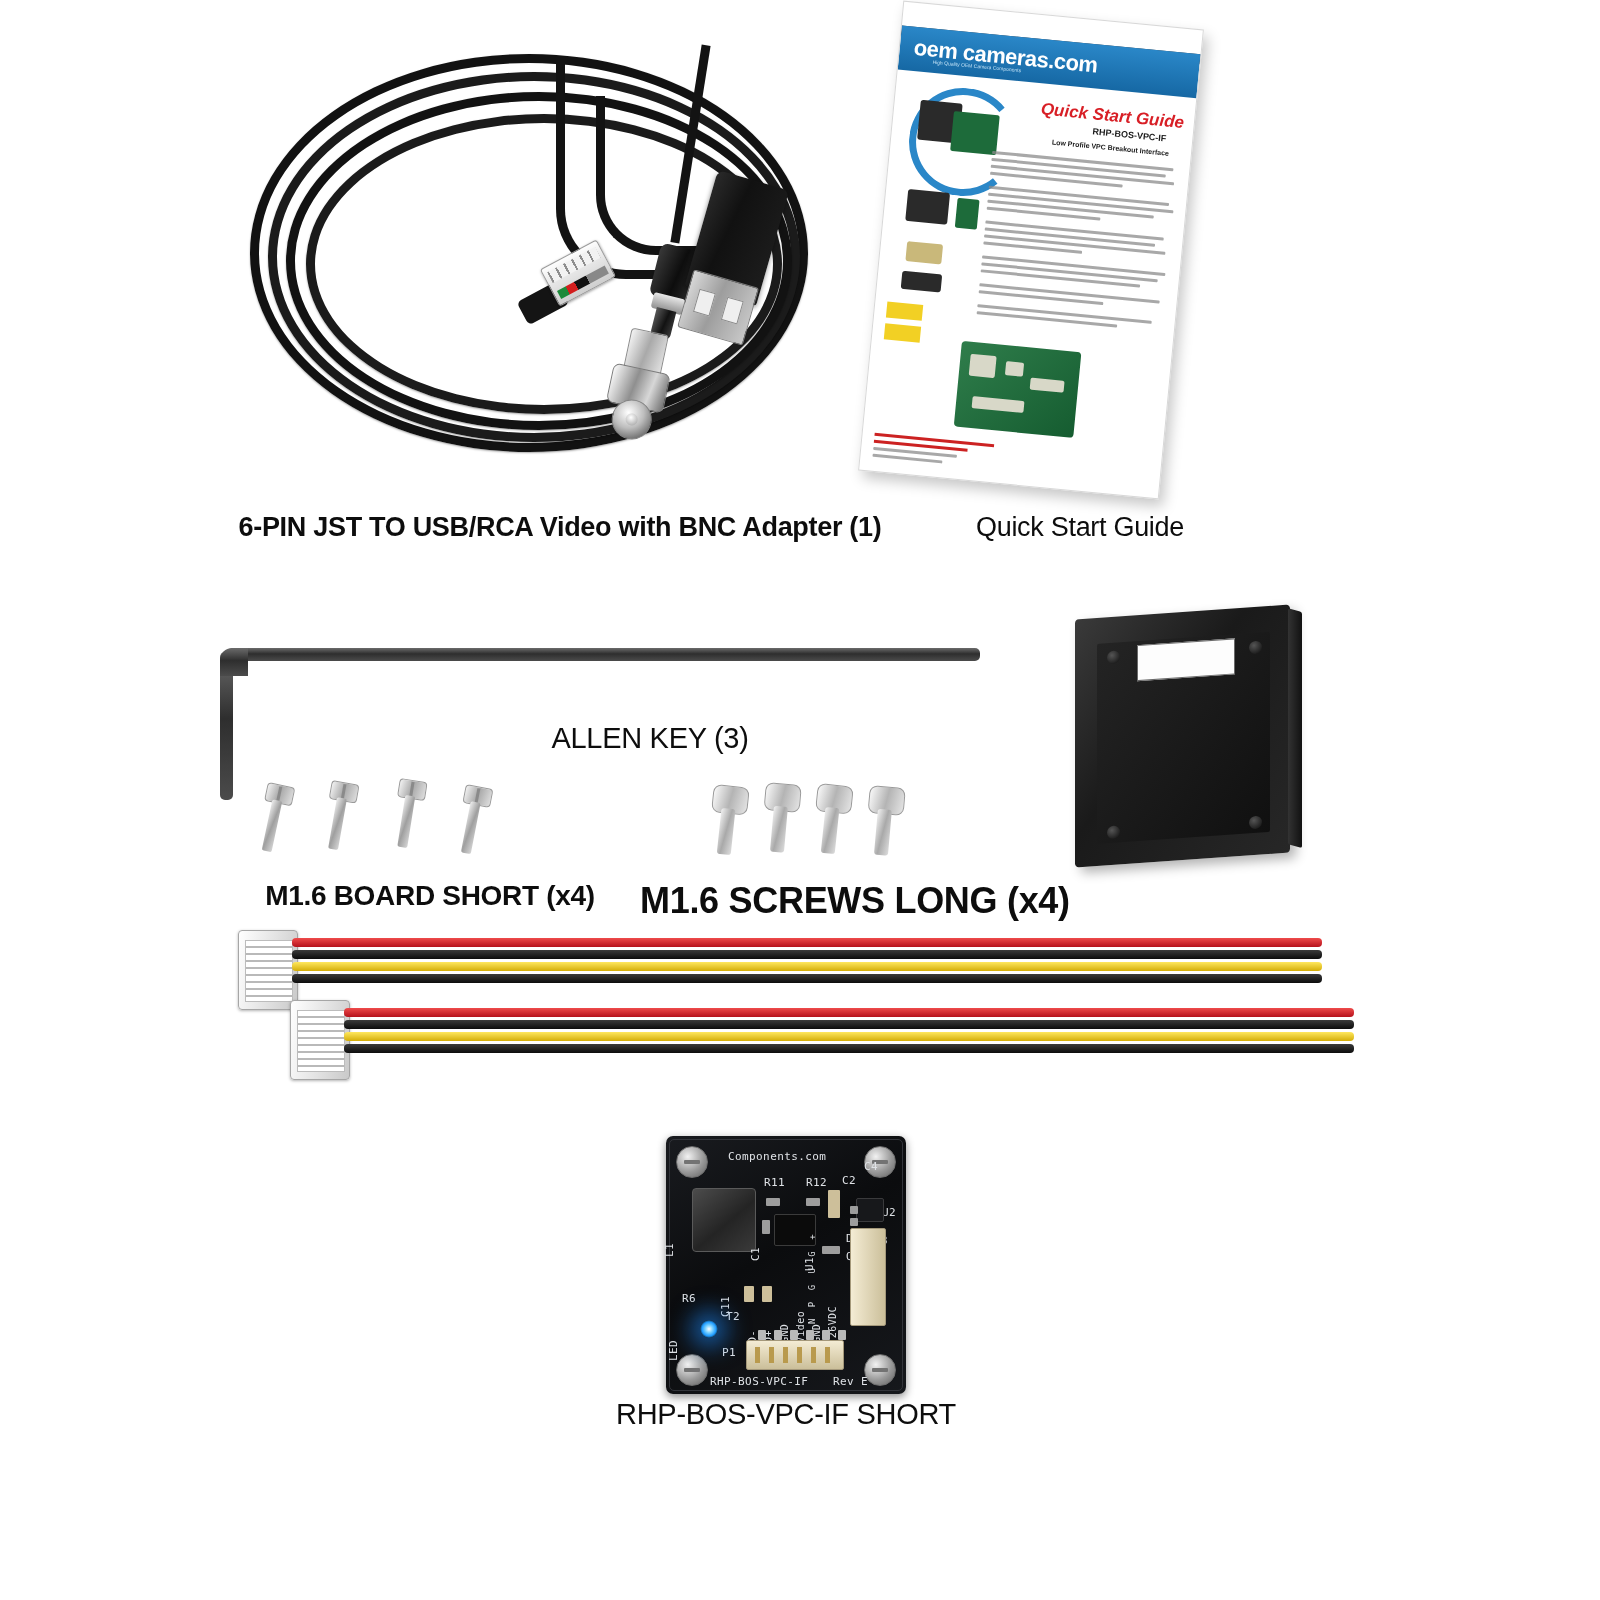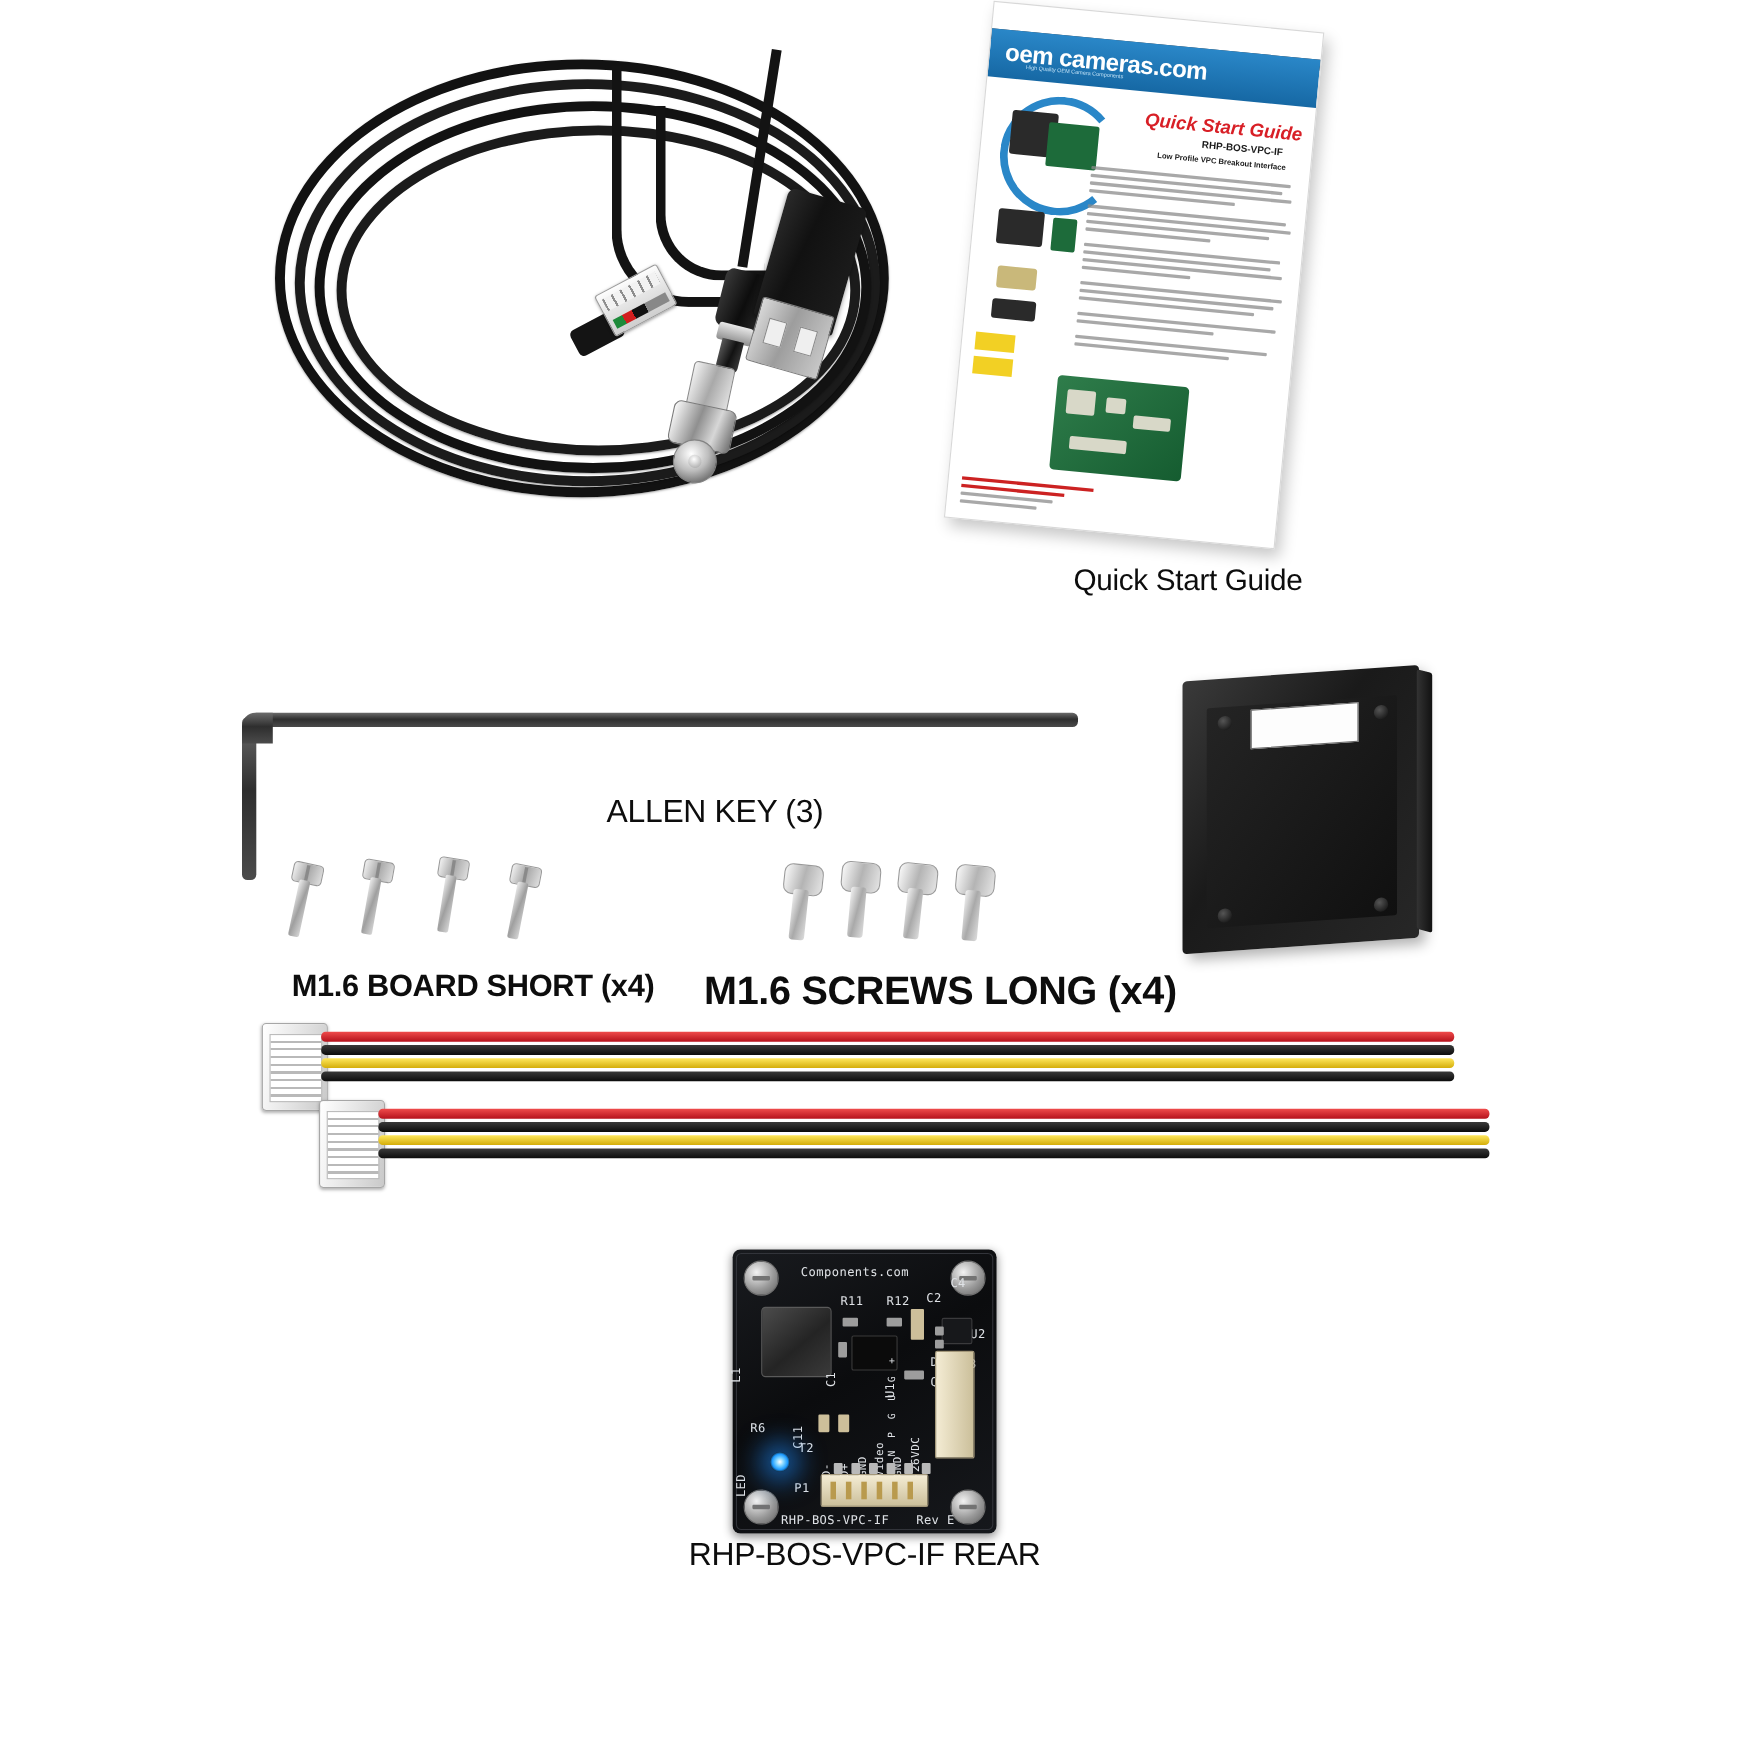--- a/index.html
+++ b/index.html
@@ -196,20 +196,21 @@
       <div class="barrel"></div>
       <div class="nut"></div>
       <div class="nose"></div>
     </div>
 
     <div class="usbPlug" style="left:700px;top:178px;">
       <div class="shell"></div>
     </div>
   </div>
 
+  <div class="lbl" style="left:200px;top:512px;width:720px;font-size:27px;">6-PIN JST TO USB/RCA Video with BNC Adapter (1)</div>
 
   <div class="guide">
     <div class="darkstripe"></div>
     <div class="hdrbar">
       <div class="brand">oem cameras.com</div>
       <div class="tag">High Quality OEM Camera Components</div>
     </div>
     <div class="arc"></div>
     <div class="sideimg" style="left:26px;top:96px;width:42px;height:40px;"></div>
     <div class="pcbimg" style="left:60px;top:104px;width:46px;height:40px;"></div>
@@ -419,16 +420,16 @@
         <div class="p" style="left:78px;"></div>
     </div>
 
     <div class="conn-v"></div>
     <div class="silk silkv" style="right:-4px;top:178px;font-size:9px;letter-spacing:3px;">N P G U G +</div>
 
     <div class="silk" style="left:44px;bottom:6px;font-size:11px;">RHP-BOS-VPC-IF</div>
     <div class="silk" style="right:38px;bottom:6px;font-size:11px;">Rev E</div>
   </div>
 
-  <div class="lbl reg" style="left:546px;top:1398px;width:480px;font-size:29px;">RHP-BOS-VPC-IF REAR</div>
+  <div class="lbl reg" style="left:546px;top:1398px;width:480px;font-size:29px;">RHP-BOS-VPC-IF SHORT</div>
 
 
 </div>
 
 </body></html>

